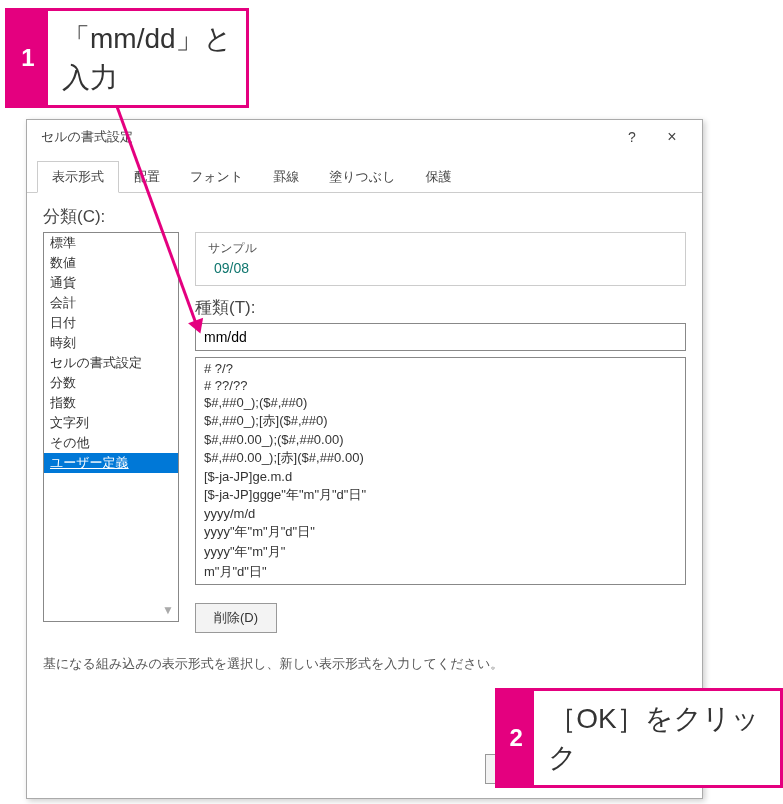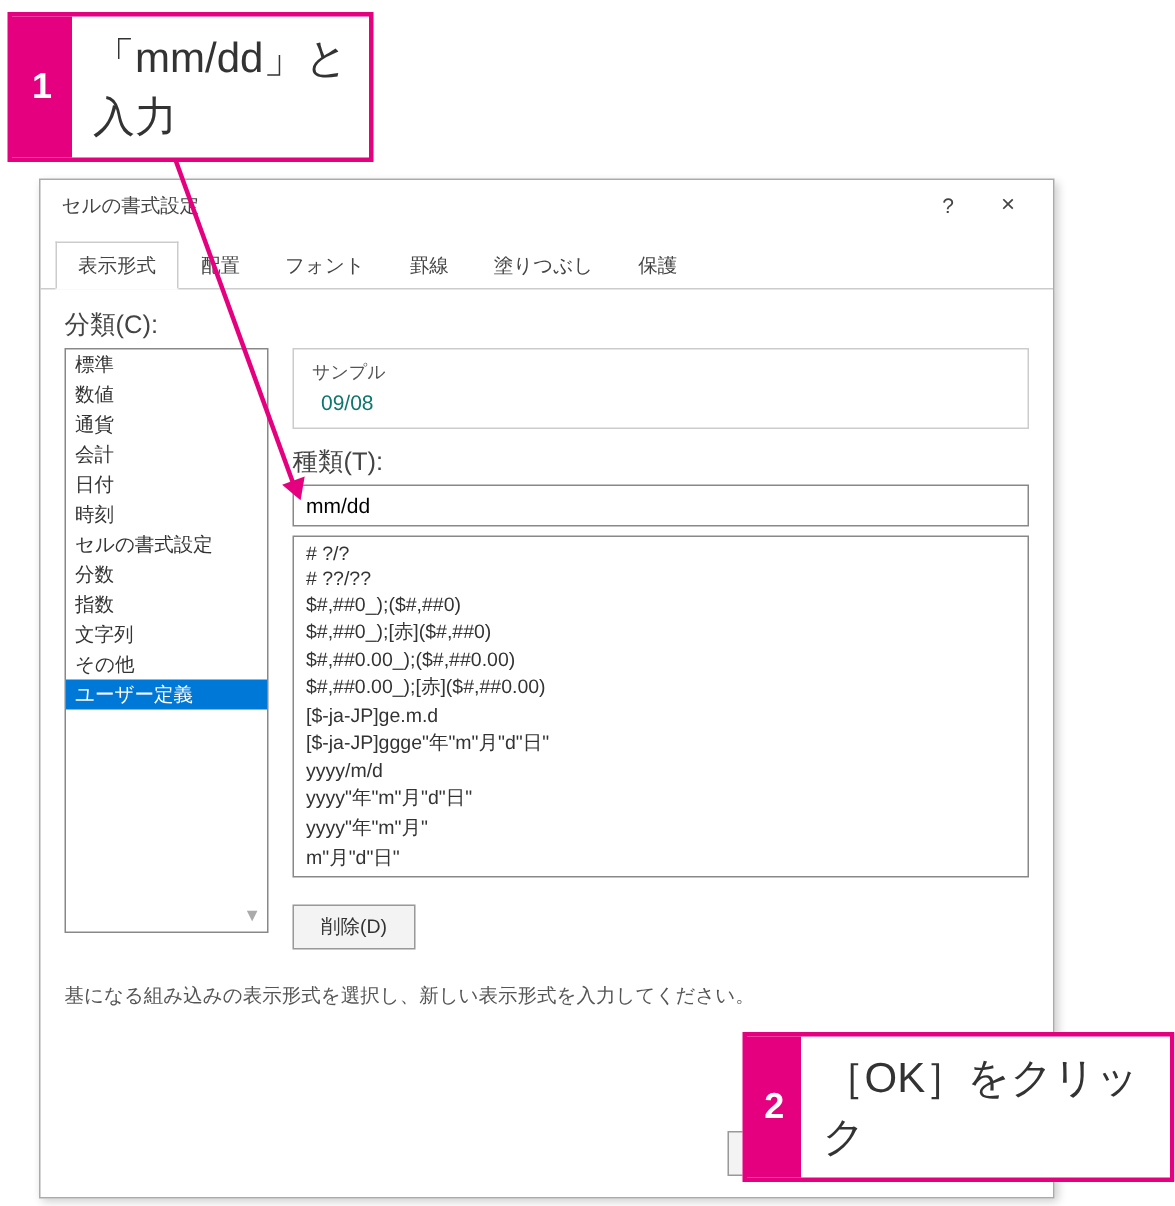--- a/index.html
+++ b/index.html
@@ -142,21 +142,21 @@
       border: 1px solid #888;
       overflow: hidden;
       background: #fff;
       position: relative;
     }
     .category-item {
       padding: 1px 6px;
       font-size: 13px;
       color: #333;
     }
-    .category-item.selected { background: #0078d7; color: #fff; }
+    .category-item.selected { background: #0078d7; color: #fff; text-decoration: underline; }
     .scroll-indicator {
       position: absolute;
       bottom: 4px; right: 4px;
       color: #aaa;
       font-size: 12px;
     }
     
     .right-col { flex: 1; }
     .sample-box {
       border: 1px solid #ccc;

